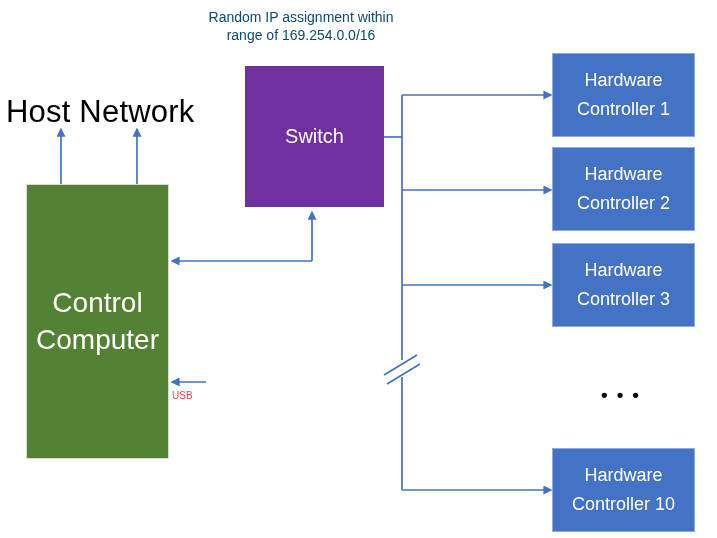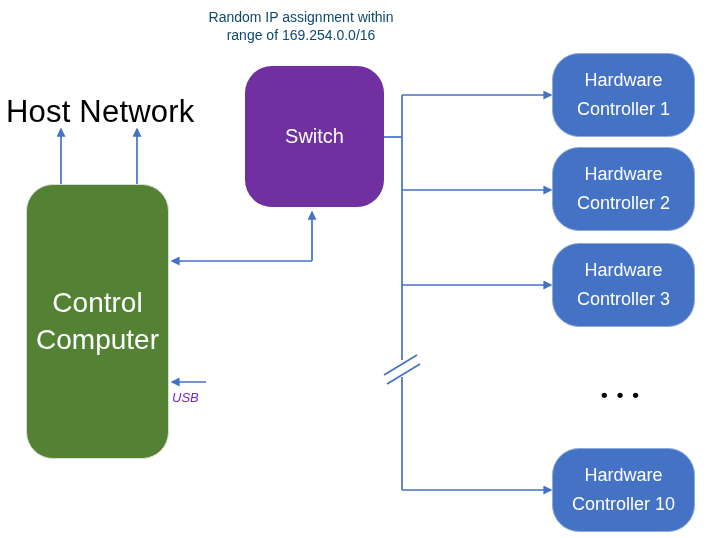--- a/index.html
+++ b/index.html
@@ -8,21 +8,20 @@
     width:717px;height:538px;
     background:#ffffff;
     font-family:"Liberation Sans", sans-serif;
     overflow:hidden;
   }
   .abs{position:absolute;}
   .node{
     display:flex;align-items:center;justify-content:center;
     text-align:center;color:#ffffff;white-space:pre-line;
     box-sizing:border-box;
-    border-radius:27px;
   }
   #annotation{
     left:168px;top:8px;width:266px;
     text-align:center;font-size:14px;line-height:1.32;
     color:#0c4a6e;white-space:pre-line;
   }
   #host-network{
     left:6px;top:94px;
     font-size:31px;color:#000000;letter-spacing:0.2px;
   }
@@ -45,21 +44,21 @@
     left:552px;width:143px;height:84px;
     background:#4472c4;border:1px solid #8faadc;
     font-size:18px;line-height:1.6;
   }
   #hc1{top:53px;}
   #hc2{top:147px;}
   #hc3{top:243px;}
   #hc10{top:448px;}
   #usb-label{
     left:172px;top:390px;
-    font-size:13px;color:#6d28d9;font-style:italic;
+    font-size:10px;color:#ef4444;
   }
   #ellipsis{
     left:601px;top:385px;
     font-size:19px;font-weight:700;letter-spacing:9px;color:#000000;
     line-height:1;
   }
   #connector-layer{
     left:0;top:0;width:717px;height:538px;
     pointer-events:none;
   }

